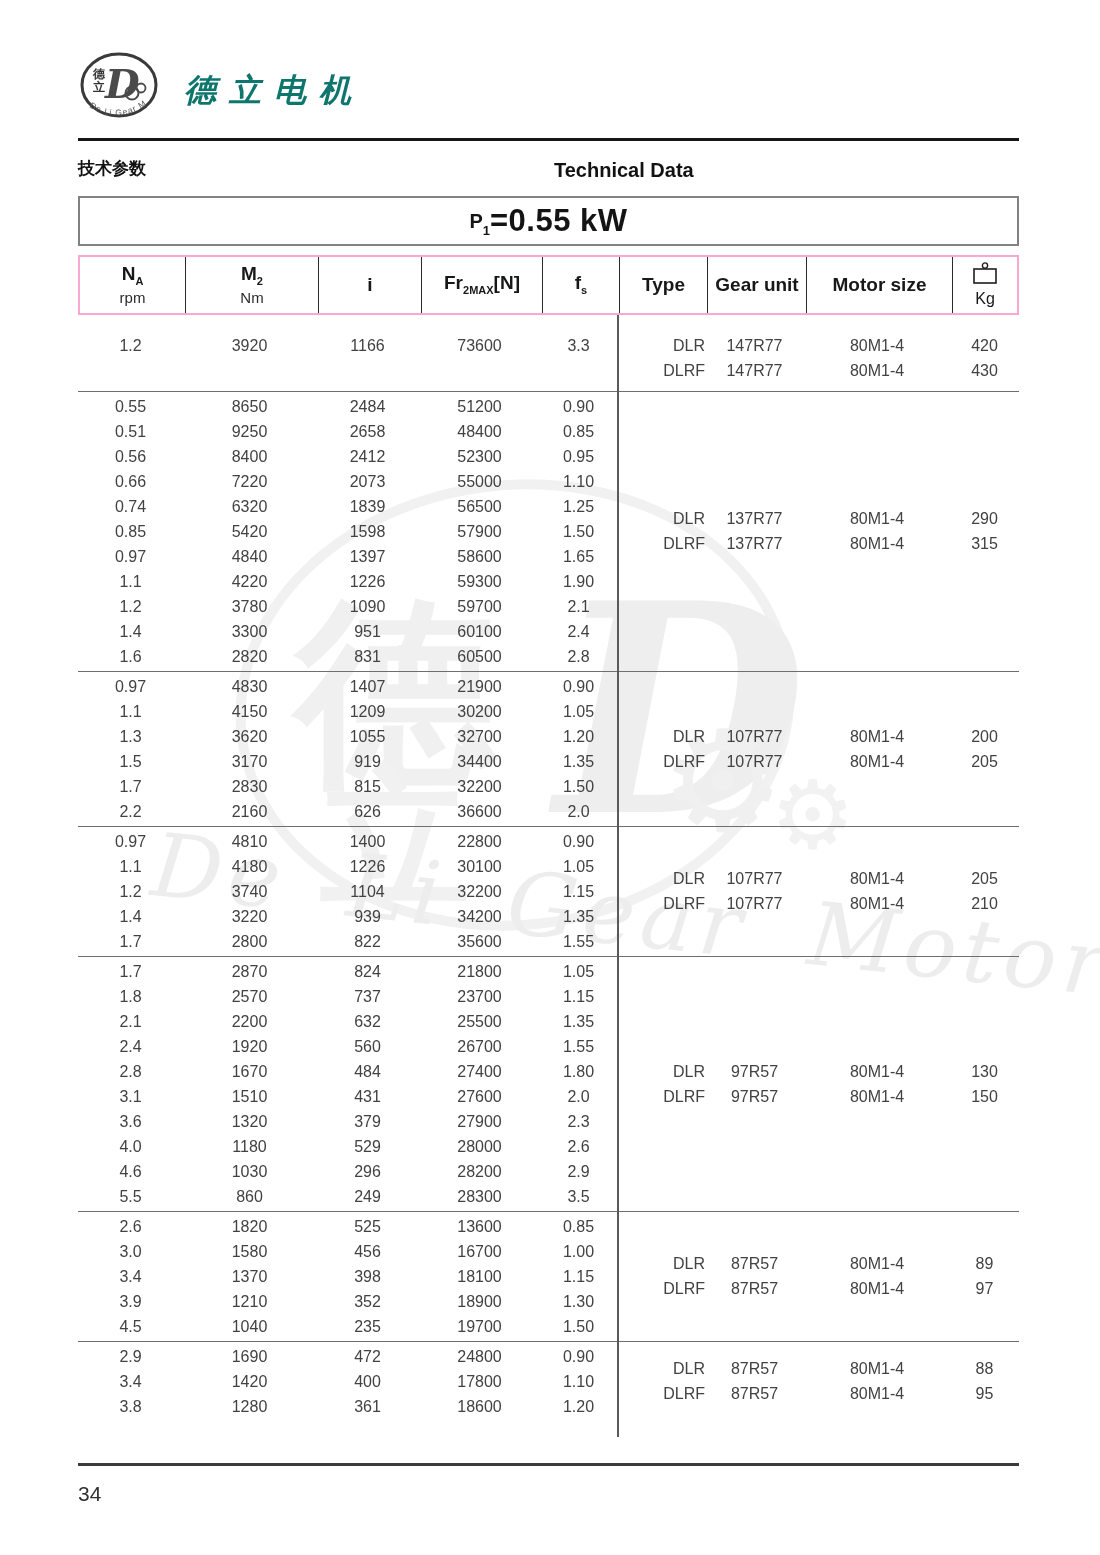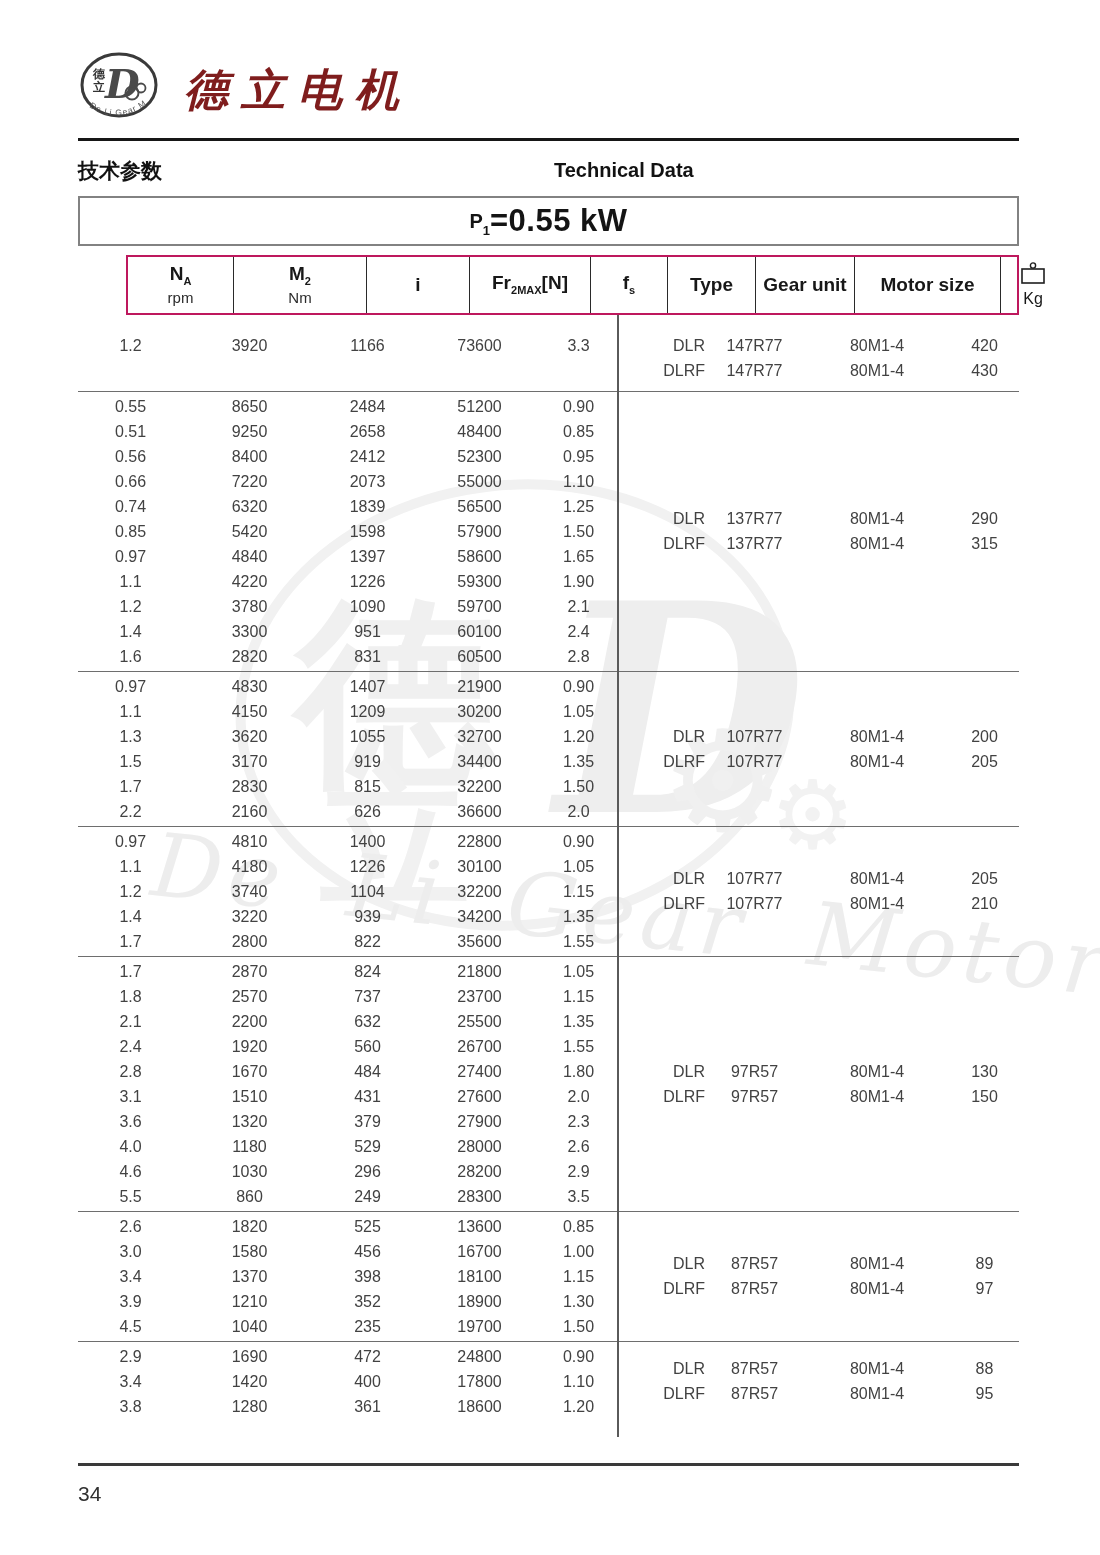--- a/index.html
+++ b/index.html
@@ -24,37 +24,37 @@
   .wm-script { position:absolute; left:150px; top:860px; width:900px; white-space:nowrap;
                font-family:"DejaVu Serif", serif; font-style:italic; font-size:88px;
                color:#ededed; transform:rotate(6deg); word-spacing:28px; letter-spacing:6px; }
 
   
   .content { position:absolute; left:78px; top:0; width:941px; z-index:2; }
 
   .brand-row { padding-top:50px; display:flex; align-items:center; gap:24px; }
   .brand-logo { flex:0 0 auto; }
   .brand-name { font-family:"DejaVu Serif", serif; font-weight:bold; font-style:italic;
-                font-size:44px; color:#7f1d1d; letter-spacing:13px; line-height:1; }
+                font-size:32px; color:#0f766e; letter-spacing:13px; line-height:1; }
   .brand-rule { margin-top:8px; border-top:3px solid #161616; }
 
   .section-row { position:relative; margin-top:16px; height:28px; }
-  .section-cn { font-size:21px; font-weight:bold; color:#121212; }
+  .section-cn { font-size:17px; font-weight:bold; color:#121212; }
   .section-en { position:absolute; left:476px; top:2px; font-size:20px; font-weight:bold; color:#121212; }
 
   .power-box { margin-top:11px; height:46px; border:2px solid #828282;
                display:flex; align-items:center; justify-content:center; color:#141414; }
   .power-symbol { font-size:20px; font-weight:bold; }
   .power-sub { font-size:13px; font-weight:bold; align-self:flex-end; position:relative; top:-6px; }
   .power-value { font-size:31px; font-weight:bold; letter-spacing:0.5px; }
 
   
   .thead { margin-top:9px; display:grid;
            grid-template-columns:105px 133px 103px 121px 77px 88px 99px 146px 65px;
-           border:2px solid #be185d; height:56px;margin-left:48px; }
+           border:2px solid #f9a8d4; height:56px; }
   .th { display:flex; flex-direction:column; align-items:center; justify-content:center;
         color:#181818; border-left:1.5px solid #2a2a2a; }
   .th:first-child { border-left:none; }
   .th-main { font-size:19px; font-weight:bold; line-height:1.05; }
   .th-main sub { font-size:11px; font-weight:bold; }
   .th-unit { font-size:15px; color:#2b2b2b; margin-top:1px; }
   .th-kg .kg-label { font-size:16px; color:#181818; margin-top:2px; }
 
   
   .tbody { position:relative; }

